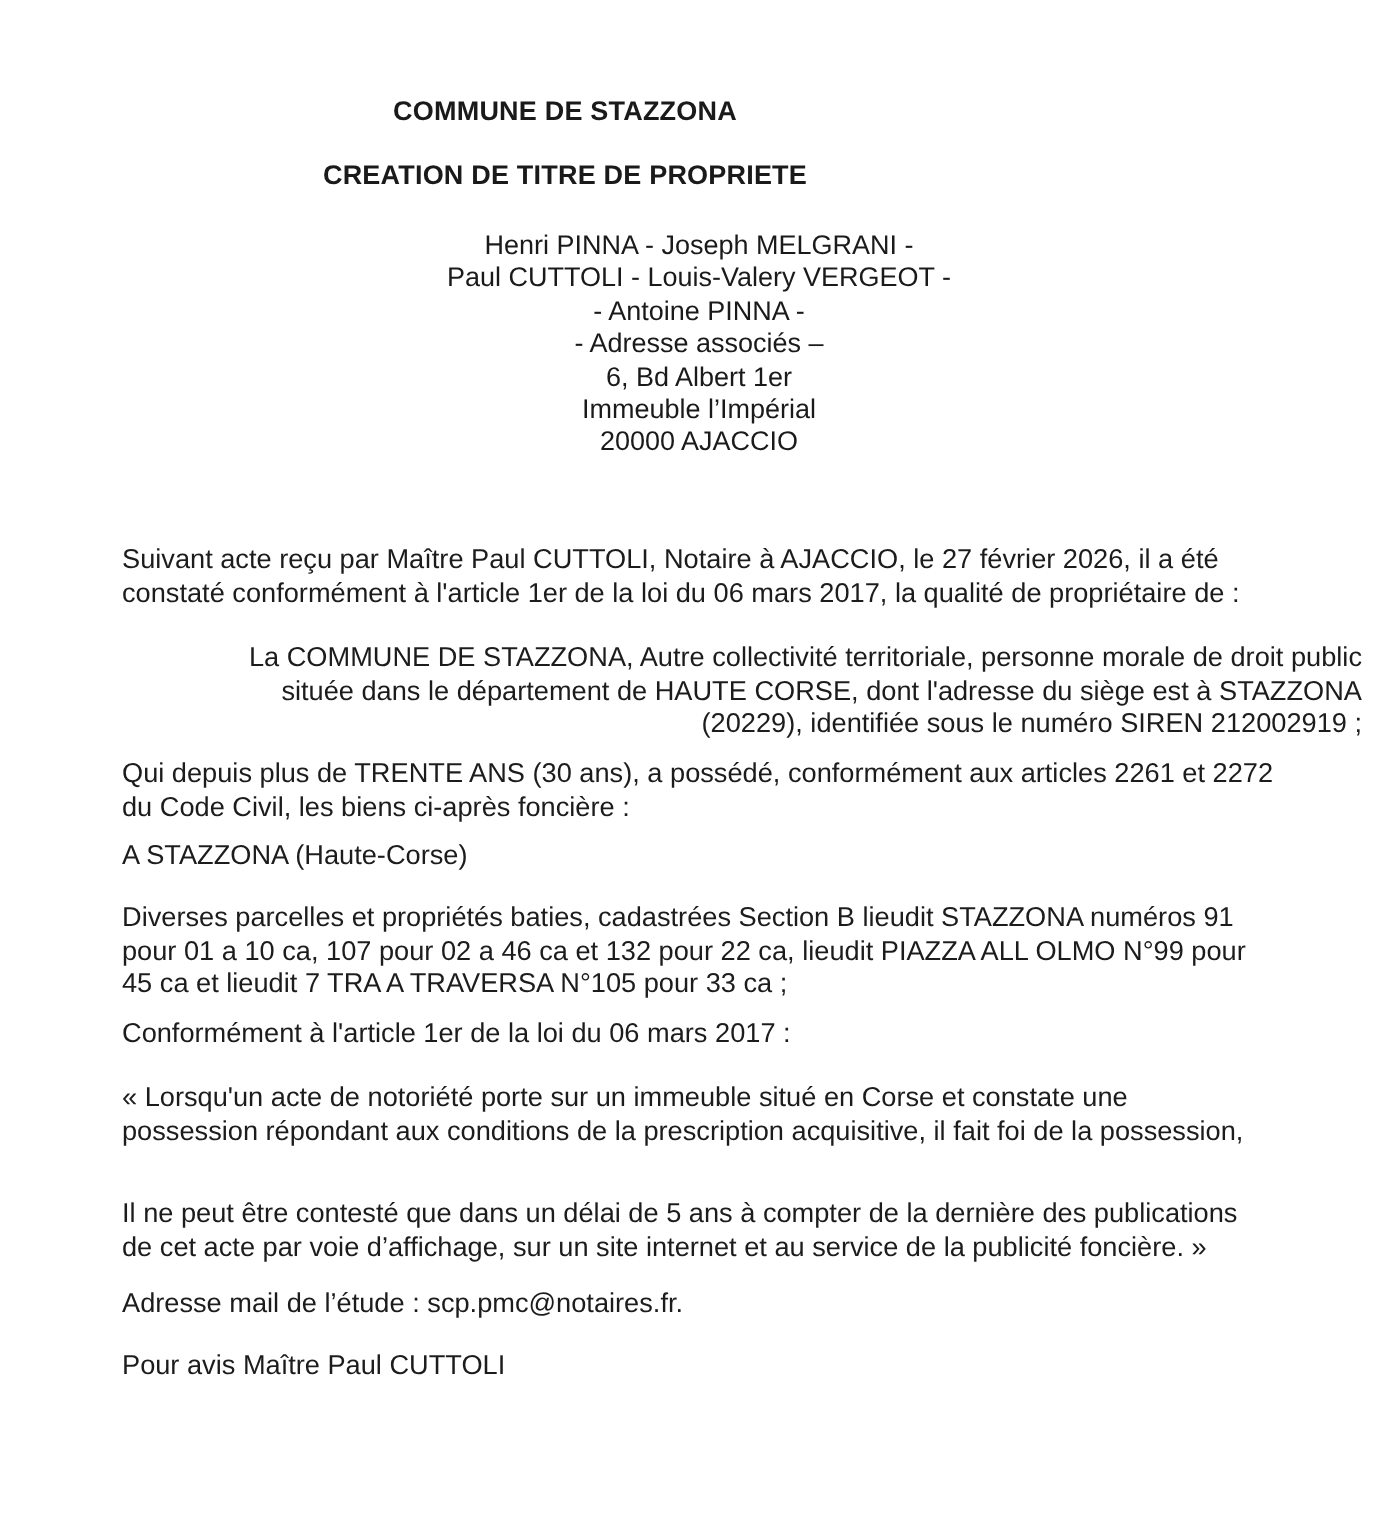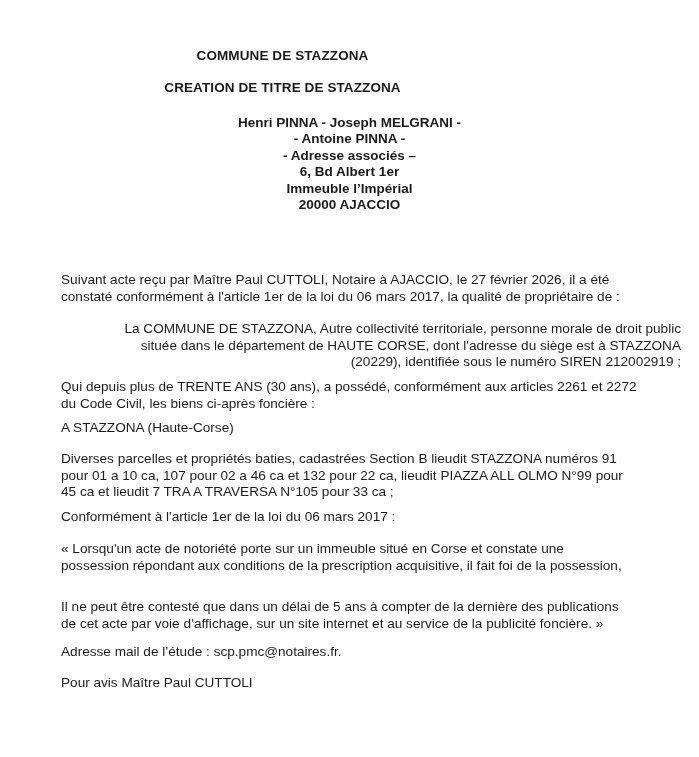--- a/index.html
+++ b/index.html
@@ -29,21 +29,21 @@
       font-size: 13.5px;
       letter-spacing: 0.1px;
       color: #1a1a1a;
       white-space: nowrap;
     }
     .header-block {
       position: absolute;
       left: 0; width: 699px;
       top: 115px;
       text-align: center;
-      font-weight: bold;
+      font-weight: normal;
       font-size: 13.5px;
       line-height: 16.4px;
       color: #1a1a1a;
     }
     .header-line { display: block; white-space: nowrap; }
     .para {
       position: absolute;
       left: 61px;
       width: 620px;
       font-size: 13.6px;
@@ -56,24 +56,25 @@
       color: #1c1c1c;
       cursor: pointer;
     }
   </style>
 </head>
 <body>
 
 <div class="page">
 
   <div class="title" style="top:48px;">COMMUNE DE STAZZONA</div>
-  <div class="title" style="top:80px;">CREATION DE TITRE DE STAZZONA</div>
+  <div class="title" style="top:80px;">CREATION DE TITRE DE PROPRIETE</div>
 
   <div class="header-block">
     <span class="header-line">Henri PINNA - Joseph MELGRANI -</span>
+    <span class="header-line">Paul CUTTOLI - Louis-Valery VERGEOT -</span>
     <span class="header-line">- Antoine PINNA -</span>
     <span class="header-line">- Adresse associés –</span>
     <span class="header-line">6, Bd Albert 1er</span>
     <span class="header-line">Immeuble l’Impérial</span>
     <span class="header-line">20000 AJACCIO</span>
   </div>
 
   <div class="para" style="top:236px;">
     <span class="line">Suivant acte reçu par Maître Paul CUTTOLI, Notaire à AJACCIO, le 27 février 2026, il a été</span>
     <span class="line">constaté conformément à l'article 1er de la loi du 06 mars 2017, la qualité de propriétaire de :</span>

